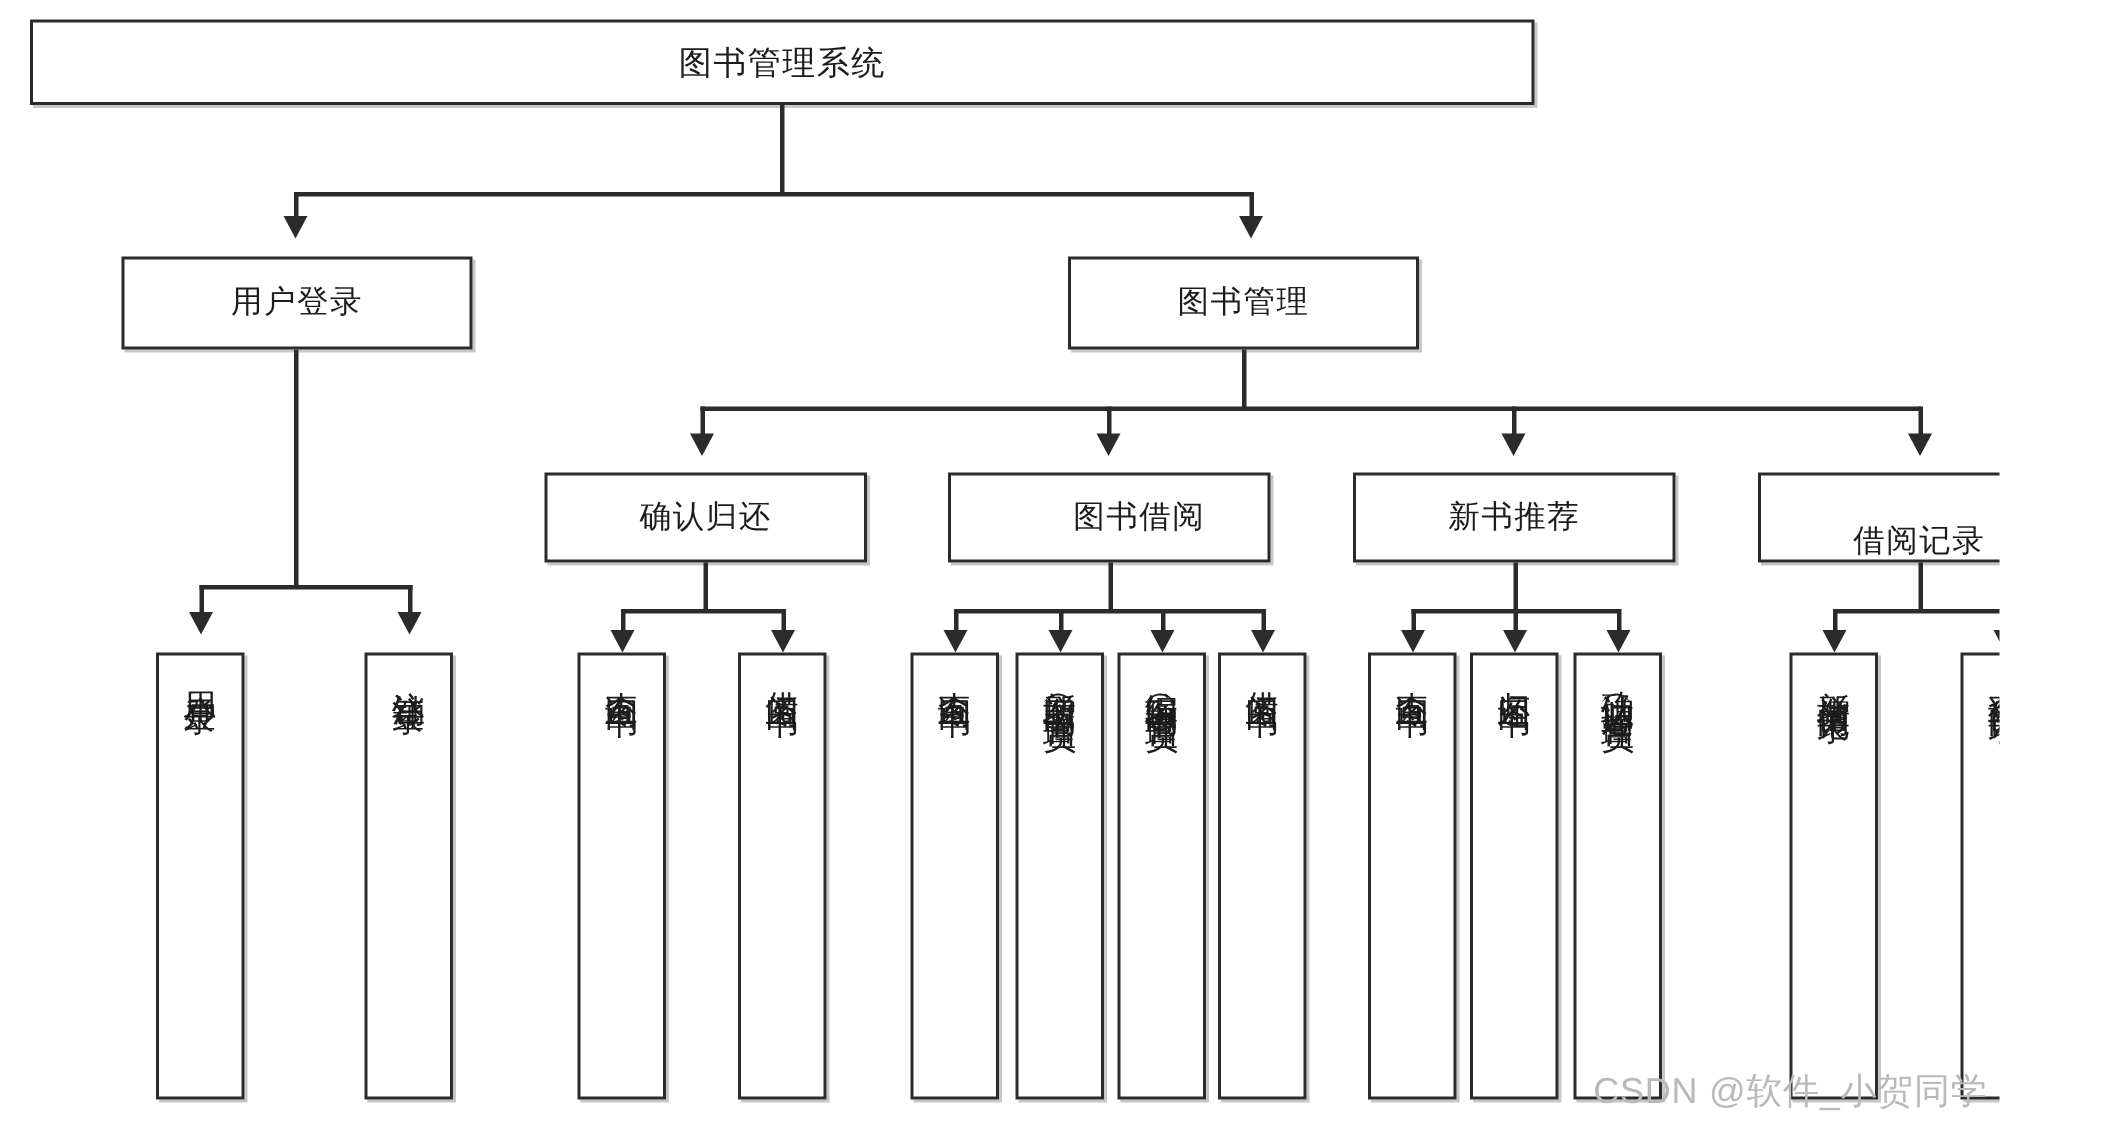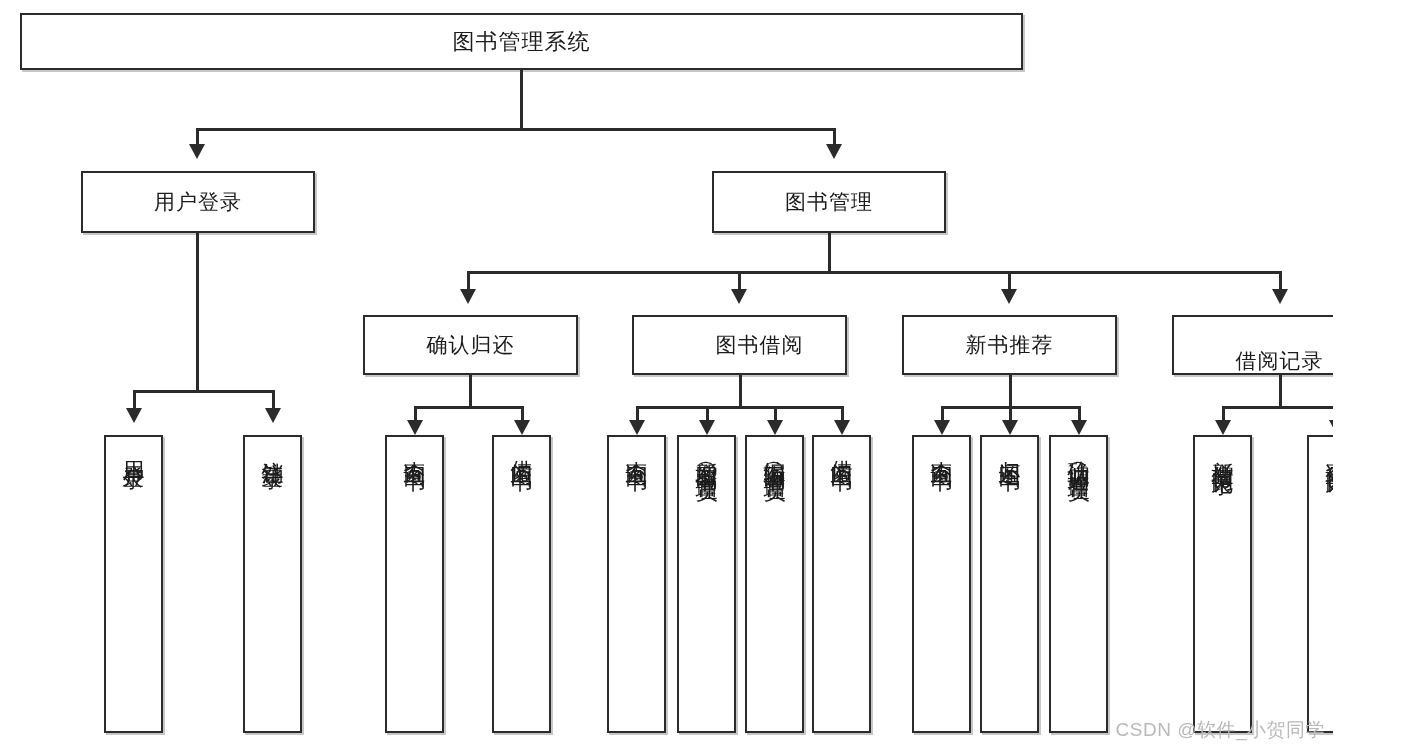--- a/index.html
+++ b/index.html
@@ -59,21 +59,21 @@
     width:0;height:0;
     border-left:8px solid transparent;
     border-right:8px solid transparent;
     border-top:15px solid #2b2b2b;
   }
   
   #watermark{
     position:absolute;
     right:8px;
     bottom:4px;
-    font-size:19px;
+    font-size:24px;
     color:#b9b9b9;
     letter-spacing:.5px;
     white-space:nowrap;
     pointer-events:none;
   }
 </style>
 </head>
 <body>
 
 <div id="canvas">

